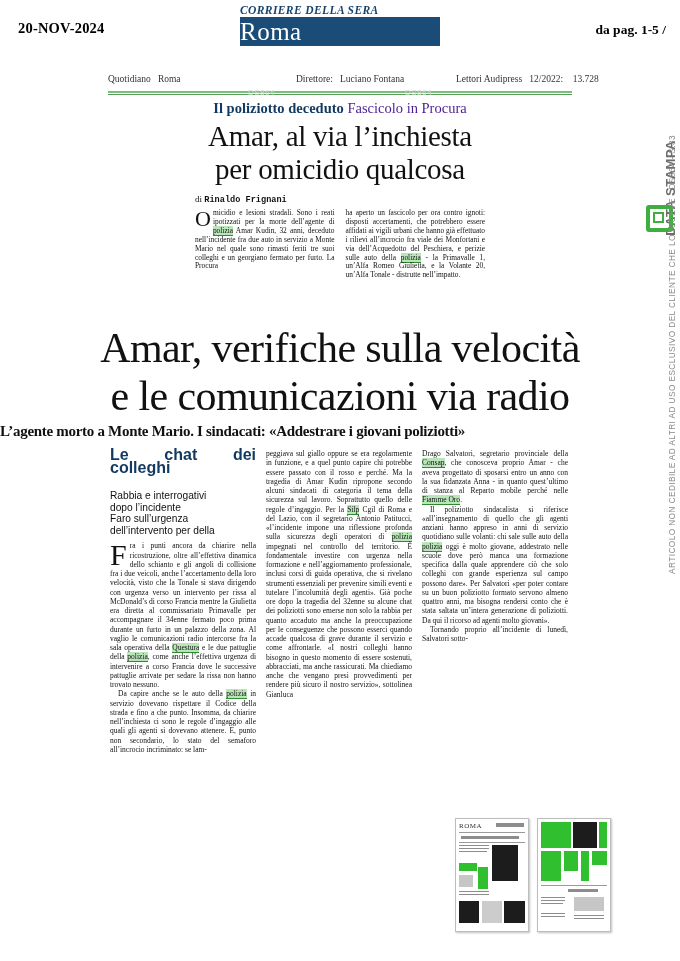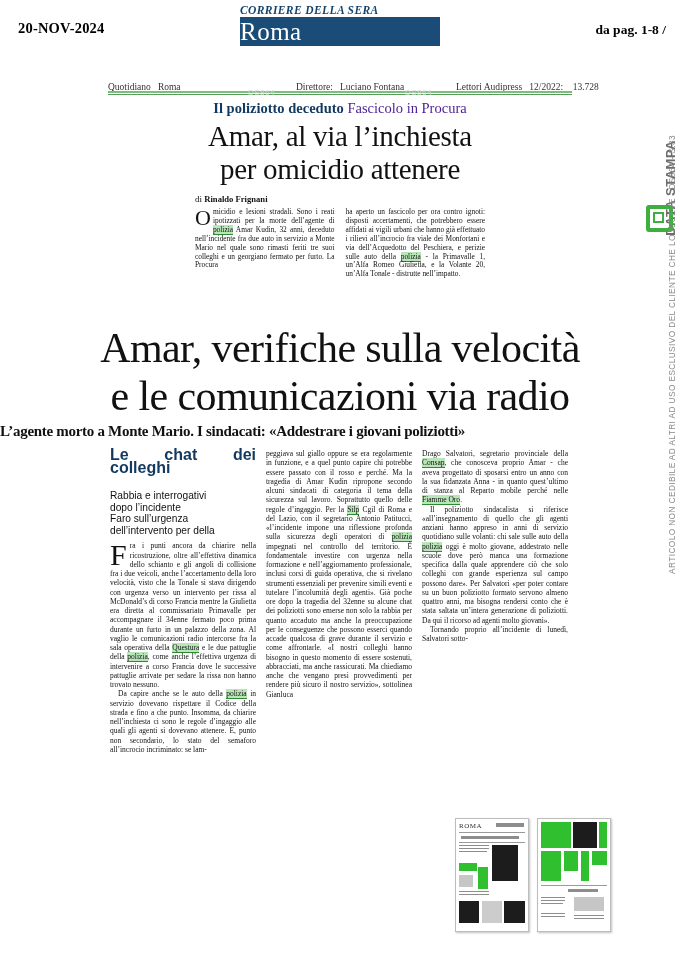--- a/index.html
+++ b/index.html
@@ -17,41 +17,41 @@
   .clip-pag{position:absolute;right:14px;top:22px;font-family:"Liberation Serif",serif;
     font-weight:bold;font-size:13.5px;color:#000;}
   .masthead{position:absolute;left:50%;transform:translateX(-50%);top:4px;width:200px;}
   .masthead-top{font-family:"Liberation Serif",serif;font-weight:bold;font-style:italic;
     font-size:11.5px;letter-spacing:.4px;color:#15436b;line-height:12px;}
   .masthead-box{background:#1b4c77;color:#ffffff;font-family:"Liberation Serif",serif;
     font-size:25px;line-height:29px;margin-top:1px;letter-spacing:.5px;}
 
   
   .info-strip{position:relative;margin:4px 108px 0 108px;height:20px;}
-  .info-strip .cell{position:absolute;top:8px;font-family:"Liberation Serif",serif;
+  .info-strip .cell{position:absolute;top:0;font-family:"Liberation Serif",serif;
     font-size:9.5px;color:#333;white-space:nowrap;}
   .info-rule{position:absolute;left:0;right:0;bottom:1px;height:2px;background:#7bbf7b;}
   .info-rule2{position:absolute;left:0;right:0;bottom:-1px;height:1px;background:#5a9a5a;}
 
   
   .kicker{text-align:center;margin-top:6px;font-size:14.5px;line-height:16px;}
   .kicker b{color:#12395f;}
   .kicker span{color:#4c1d95;}
 
   
   .top-head{text-align:center;font-size:29px;line-height:33px;margin-top:4px;
     font-family:"Liberation Serif",serif;letter-spacing:-.3px;}
   .top-head div{white-space:nowrap;}
 
   
   .top-art{margin:8px 195px 0 195px;position:relative;height:120px;}
   .top-cols{column-count:2;column-gap:11px;font-size:7.4px;line-height:8.9px;
     text-align:justify;font-family:"Liberation Serif",serif;}
   .byline{font-size:9px;margin-bottom:4px;line-height:10px;}
-  .byline b{font-family:Liberation Serif, serif;font-size:8.6px;}
+  .byline b{font-family:Liberation Mono, monospace;font-size:8.6px;}
   .dropcapP{float:left;font-size:22px;line-height:17px;padding:1px 2px 0 0;font-family:"Liberation Serif",serif;}
   .hl{background:#b9e6b9;box-shadow:0 1px 0 #2f8b2f;}
 
   
   .main-head{margin-top:10px;text-align:center;font-family:"Liberation Serif",serif;
     font-size:42px;line-height:48px;letter-spacing:-.6px;}
   .main-head div{white-space:nowrap;}
   .sub-head{text-align:left;font-family:"Liberation Serif",serif;font-weight:bold;
     font-size:15px;line-height:18px;margin-top:2px;letter-spacing:-.3px;white-space:nowrap;}
 
@@ -99,21 +99,21 @@
 <body>
 
 <div class="page">
 
   <div class="clip-head">
     <div class="clip-date">20-NOV-2024</div>
     <div class="masthead">
       <div class="masthead-top">CORRIERE DELLA SERA</div>
       <div class="masthead-box">Roma</div>
     </div>
-    <div class="clip-pag">da pag.  1-8 /</div>
+    <div class="clip-pag">da pag.  1-5 /</div>
   </div>
 
   <div class="info-strip">
     <div class="cell" style="left:0px;">
       <span>Quotidiano</span>
       &nbsp;
       <span>Roma</span>
     </div>
     <div class="cell" style="left:188px;">
       <span>Direttore:</span>
@@ -131,21 +131,21 @@
     <div class="info-rule2"></div>
   </div>
 
   <div class="kicker">
     <b>Il poliziotto deceduto</b>
     <span>Fascicolo in Procura</span>
   </div>
 
   <div class="top-head">
     <div>Amar, al via l’inchiesta</div>
-    <div>per omicidio attenere</div>
+    <div>per omicidio qualcosa</div>
   </div>
 
   <div class="ds-wm" style="left:248px;top:88px;">DS864</div>
   <div class="ds-wm" style="left:405px;top:88px;">DS864</div>
 
   <div class="top-art">
     <div class="byline">
       <span>di </span><b>Rinaldo Frignani</b>
     </div>
     <div class="top-cols">

